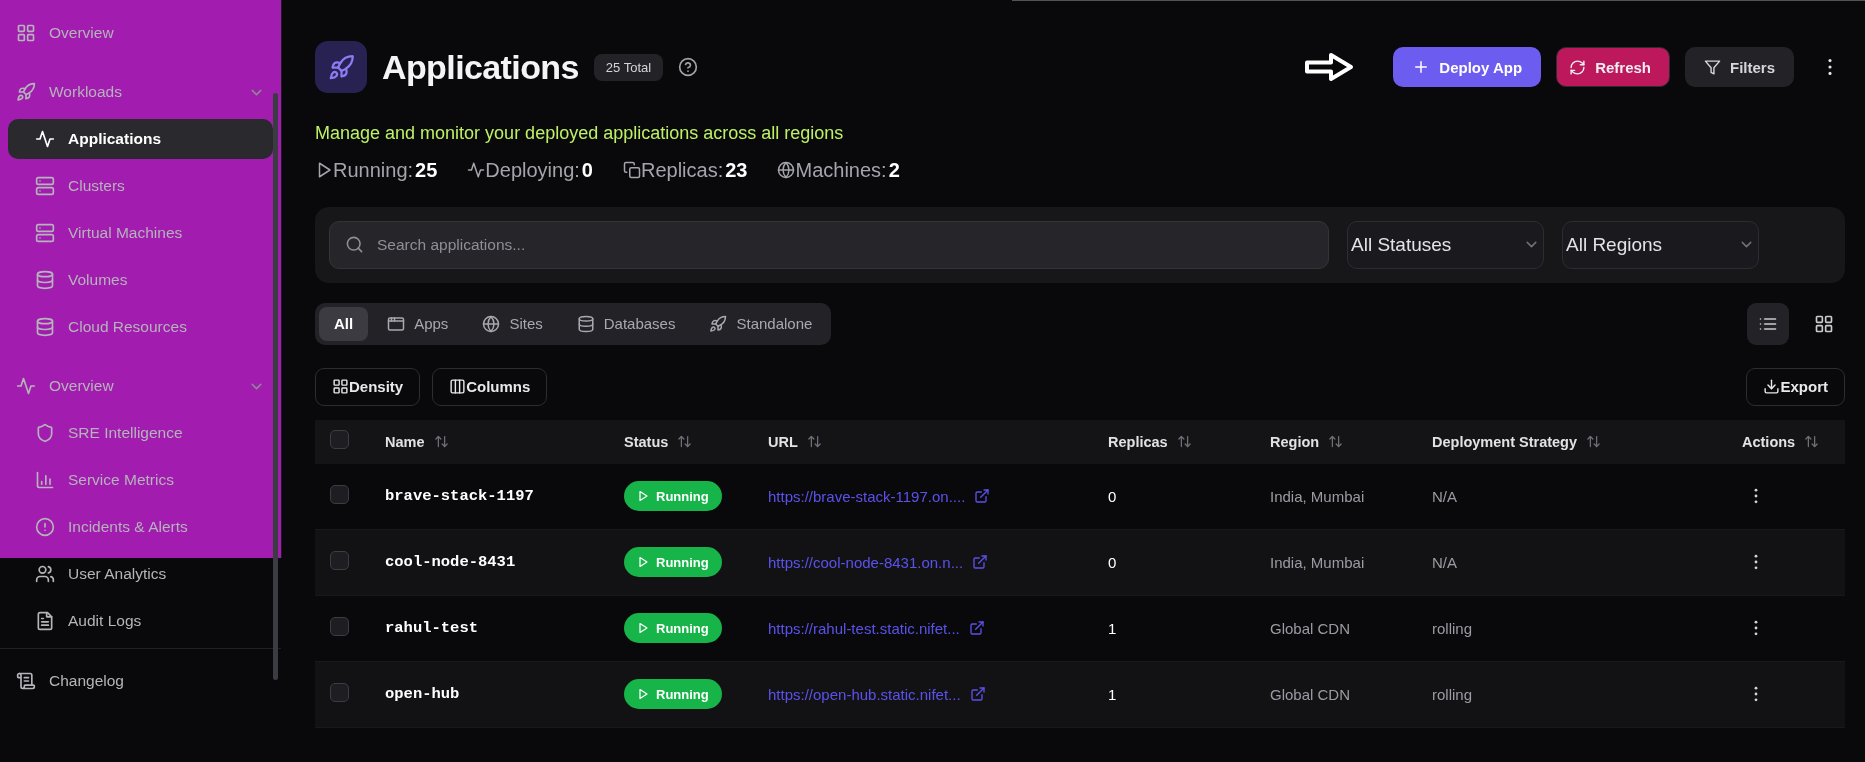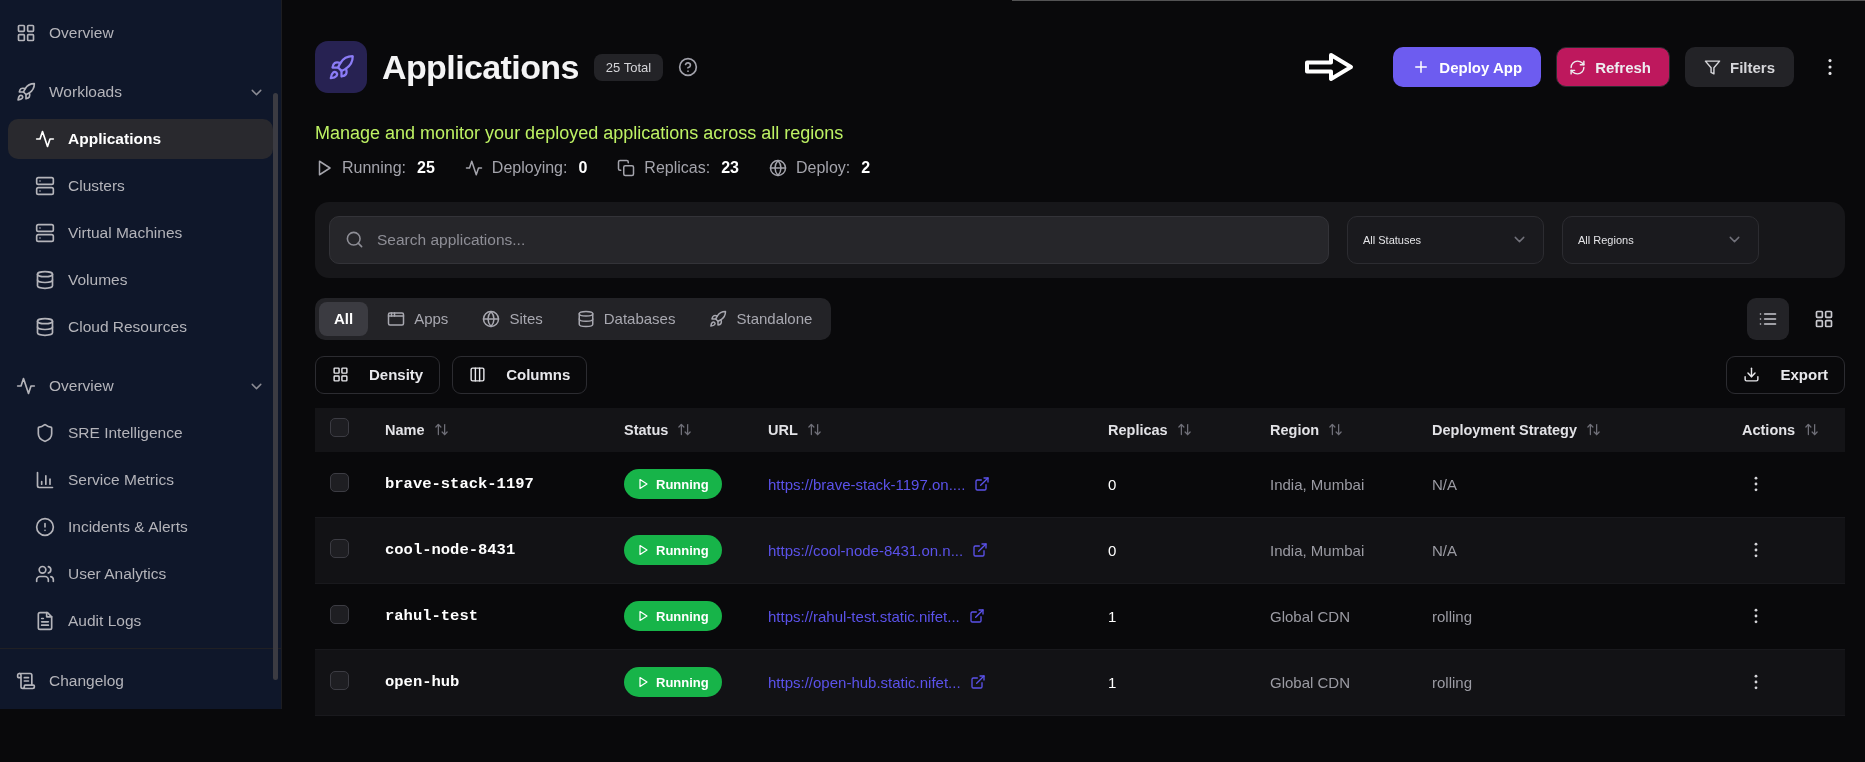--- a/index.html
+++ b/index.html
@@ -5,22 +5,22 @@
   * { box-sizing: border-box; }
   html,body { margin:0; padding:0; }
   body {
     width:1865px; height:762px; overflow:hidden;
     background:#09090b; color:#fafafa;
     font-family:"Liberation Sans", sans-serif;
     display:flex;
   }
   
   .sidebar {
-    width:282px; min-width:282px; height:709px;
-    background:#0f172a; border-right:1px solid #1d1d21;
+    width:282px; min-width:282px; height:558px;
+    background:#a21caf; border-right:1px solid #1d1d21;
     position:relative; display:flex; flex-direction:column;
     padding-top:13px;
   }
   .side-list { flex:1; padding:0 8px; }
   .side-item {
     display:flex; align-items:center; gap:13px;
     height:40px; margin-bottom:7px; padding:0 8px;
     border-radius:10px; color:#b4b4ba; font-size:15.5px; cursor:pointer;
     white-space:nowrap;
   }
@@ -59,66 +59,67 @@
     padding:0 18px; border-radius:10px; font-size:15px; font-weight:600;
     border:1px solid transparent; cursor:pointer; white-space:nowrap;
     font-family:"Liberation Sans", sans-serif;
   }
   .btn-primary { background:#6d5cf0; color:#fff; }
   .btn-outline { background:#be185d; border-color:#2c2c31; color:#ededf0;padding-left:12px; }
   .btn-soft { background:#232327; color:#d6d6da; }
   .kebab-btn { background:none; border:none; color:#e4e4e7; padding:2px 4px; margin-left:6px; cursor:pointer; display:flex; }
   .subtitle { margin-top:13px; font-size:18px; color:#bef264; }
   .stats { margin-top:15px; display:flex; align-items:center; gap:30px; }
-  .stat { display:flex; align-items:center; gap:9px; font-size:16px; color:#a4a4ac; }
+  .stat { display:flex; align-items:center; font-size:20px; color:#a4a4ac; }
   .stat b { color:#ffffff; font-weight:700; margin-left:2px; }
   
   .search-panel {
     margin-top:25px; background:#17171a; border-radius:14px;
     padding:14px; display:flex; align-items:center; gap:18px; height:76px;
   }
   .search-box {
     flex:1; max-width:1000px; height:48px;
     display:flex; align-items:center; gap:11px;
     background:#26262a; border:1px solid #333338; border-radius:10px;
     padding:0 15px; color:#8e8e96;
   }
   .search-box input {
     flex:1; background:transparent; border:none; outline:none;
     color:#e4e4e7; font-size:15.5px; font-family:"Liberation Sans", sans-serif;
   }
   .search-box input::placeholder { color:#8e8e96; }
   .dropdown {
     width:197px; height:48px; background:#1a1a1e; border:1px solid #2c2c31;
     border-radius:10px; display:flex; align-items:center; justify-content:space-between;
-    padding:0 15px; font-size:11px; color:#e4e4e7; cursor:pointer; flex:none;
+    padding:0 3px; font-size:19px; color:#e4e4e7; cursor:pointer; flex:none;
   }
   .dropdown:first-of-type { margin-left:auto; }
   .dropdown .chev { color:#71717a; display:flex; }
   
   .tabs-row { margin-top:20px; display:flex; align-items:center; }
   .tabs { background:#232327; border-radius:10px; padding:4px; display:flex; gap:4px; }
   .tab {
     display:flex; align-items:center; gap:9px; height:34px; padding:0 15px;
     border-radius:8px; color:#a8a8b0; font-size:15px; cursor:pointer; white-space:nowrap;
   }
   .tab.active { background:#3b3b41; color:#fff; font-weight:700; }
   .view-toggles { margin-left:auto; display:flex; align-items:center; gap:14px; }
   .view-btn {
     width:42px; height:42px; border-radius:9px; border:none; background:none;
     display:flex; align-items:center; justify-content:center; color:#c9c9cf; cursor:pointer;
   }
   .view-btn.active { background:#232327; }
   
   .toolbar { margin-top:16px; display:flex; align-items:center; gap:12px; }
   .tbtn {
-    display:inline-flex; align-items:center; gap:20px; height:38px; padding:0 16px;
+    display:inline-flex; align-items:center; gap:0; height:38px; padding:0 16px;
     border:1px solid #2c2c31; border-radius:9px; background:transparent;
     color:#e8e8ec; font-size:15px; font-weight:600; cursor:pointer;
     font-family:"Liberation Sans", sans-serif;
+    margin-top:7px;
   }
   .tbtn.export { margin-left:auto; }
   
   .tbl { margin-top:14px; }
   .tbl-grid {
     display:grid;
     grid-template-columns:70px 239px 144px 340px 162px 162px 310px 1fr;
     align-items:center;
   }
   .tbl-header { background:#141417; height:44px; }
@@ -379,21 +380,21 @@
         </svg>
         <span>Replicas:</span>
         <b>23</b>
       </div>
       <div class="stat">
         <svg class="ic" width="18" height="18" viewBox="0 0 24 24" fill="none" stroke="currentColor" stroke-width="2" stroke-linecap="round" stroke-linejoin="round">
           <circle cx="12" cy="12" r="10"></circle>
           <line x1="2" y1="12" x2="22" y2="12"></line>
           <path d="M12 2a15.3 15.3 0 0 1 4 10 15.3 15.3 0 0 1-4 10 15.3 15.3 0 0 1-4-10 15.3 15.3 0 0 1 4-10z"></path>
         </svg>
-        <span>Deploy:</span>
+        <span>Machines:</span>
         <b>2</b>
       </div>
     </div>
 
   <div class="search-panel">
     <div class="search-box">
       <span style="display: flex;">
           <svg class="ic" width="19" height="19" viewBox="0 0 24 24" fill="none" stroke="currentColor" stroke-width="2" stroke-linecap="round" stroke-linejoin="round">
             <circle cx="11" cy="11" r="8"></circle>
             <line x1="21" y1="21" x2="16.65" y2="16.65"></line>

